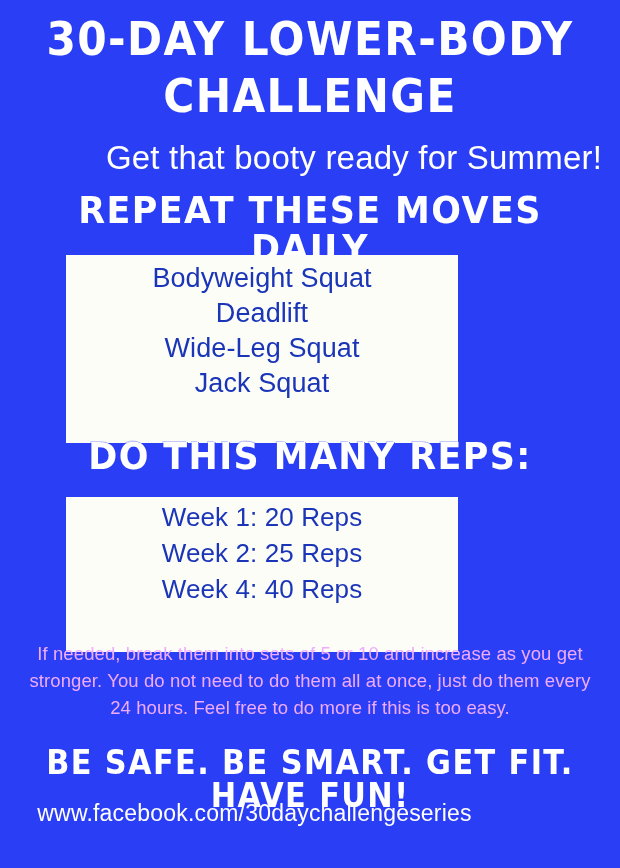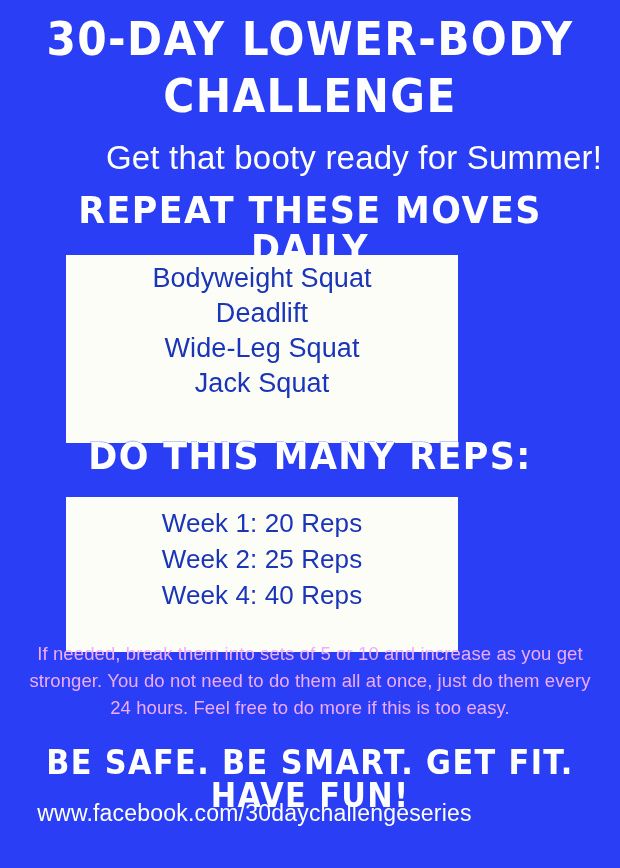--- a/index.html
+++ b/index.html
@@ -94,21 +94,21 @@
     margin-top: 15px;
   }
   .panel-moves {
     top: 240px;
     height: 188px;
     padding-top: 6px;
   }
   .panel-reps {
     top: 482px;
     height: 155px;
-    padding-top: 8px;
+    padding-top: 2px;
   }
 
   .panel-line {
     text-align: center;
     color: #1a35b8;
     font-family: "Liberation Sans", sans-serif;
     font-size: 27px;
     line-height: 35px;
     white-space: nowrap;
     letter-spacing: 0.1px;

